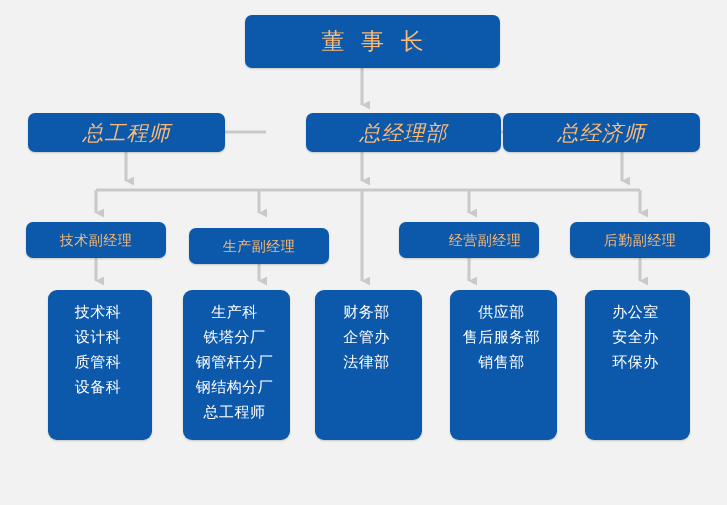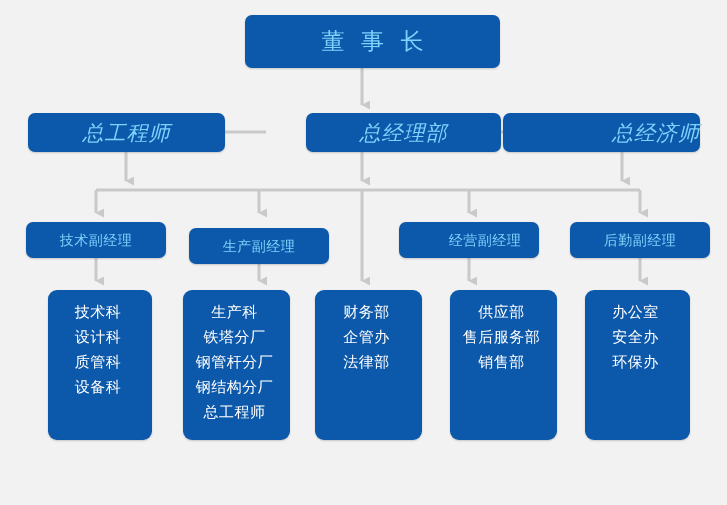--- a/index.html
+++ b/index.html
@@ -12,21 +12,21 @@
   #chart{position:relative;width:727px;height:505px;}
 
   
   #wires{position:absolute;left:0;top:0;width:727px;height:505px;}
 
   
   .node{
     position:absolute;
     background:#0c58aa;
     border-radius:7px;
-    color:#7dd3fc;
+    color:#fdba74;
     display:flex;
     align-items:center;
     justify-content:center;
     text-align:center;
     box-sizing:border-box;
     box-shadow:0 1px 2px rgba(0,0,0,.18);
   }
   .node span{display:block;line-height:1;}
 
   .lvl1{font-size:23px;letter-spacing:5px;text-indent:5px;}
@@ -94,21 +94,21 @@
   </div>
 
   <div class="node lvl2" style="left:28px;top:113px;width:197px;height:39px;">
     <span>总工程师</span>
   </div>
 
   <div class="node lvl2" style="left:265px;top:113px;width:195px;height:39px;margin-left:41px;">
     <span>总经理部</span>
   </div>
 
-  <div class="node lvl2" style="left:503px;top:113px;width:197px;height:39px;justify-content:flex-end;">
+  <div class="node lvl2" style="left:503px;top:113px;width:197px;height:39px;">
     <span>总经济师</span>
   </div>
 
   <div class="node lvl3" style="left:26px;top:222px;width:140px;height:36px;">
     <span>技术副经理</span>
   </div>
 
   <div class="node lvl3" style="left:189px;top:228px;width:140px;height:36px;">
     <span>生产副经理</span>
   </div>

